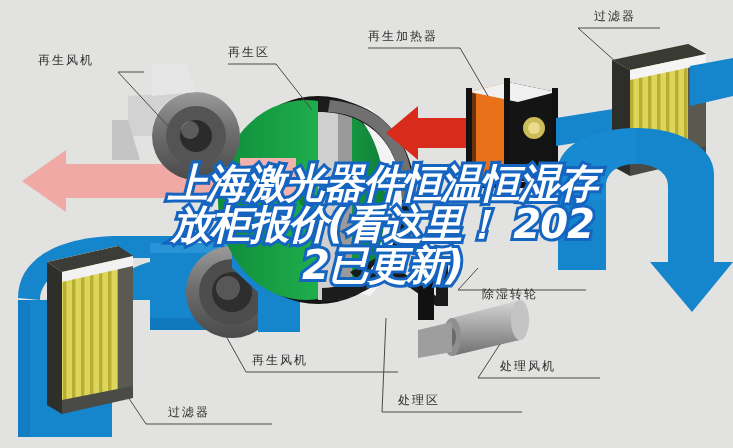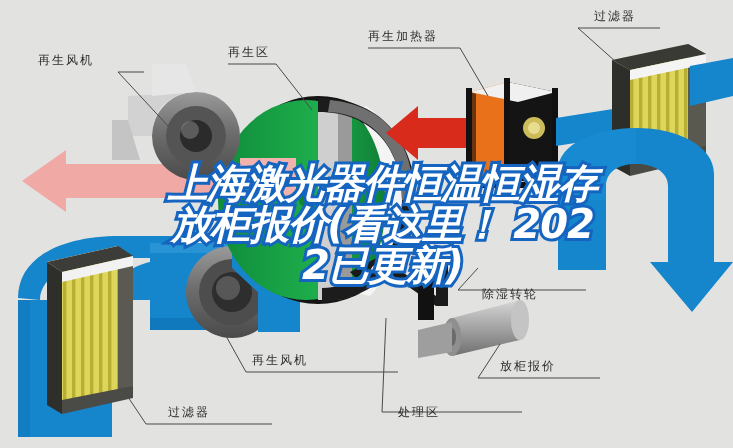--- a/index.html
+++ b/index.html
@@ -290,25 +290,25 @@
   <div class="callout" style="left:38px; top:52px; border:none;">再生风机</div>
 
   <div class="callout" style="left:228px; top:44px; border:none;">再生区</div>
 
   <div class="callout" style="left:368px; top:28px; border:none;text-align:right;">再生加热器</div>
 
   <div class="callout" style="left:594px; top:8px; border:none;">过滤器</div>
 
   <div class="callout" style="left:482px; top:286px; border:none;">除湿转轮</div>
 
-  <div class="callout" style="left:500px; top:358px; border:none;">放柜报价</div>
+  <div class="callout" style="left:500px; top:358px; border:none;">处理风机</div>
 
   <div class="callout" style="left:252px; top:352px; border:none;">再生风机</div>
 
-  <div class="callout" style="left:398px; top:404px; border:none;">处理区</div>
+  <div class="callout" style="left:398px; top:392px; border:none;">处理区</div>
 
   <div class="callout" style="left:168px; top:404px; border:none;">过滤器</div>
 
   <div id="title-overlay">
     <div class="tl-wrap">
       <div class="title-line tl-stroke">上海激光器件恒温恒湿存</div>
       <div class="title-line tl-fill">上海激光器件恒温恒湿存</div>
     </div>
     <div class="tl-wrap">
       <div class="title-line tl-stroke">放柜报价(看这里！  202</div>

